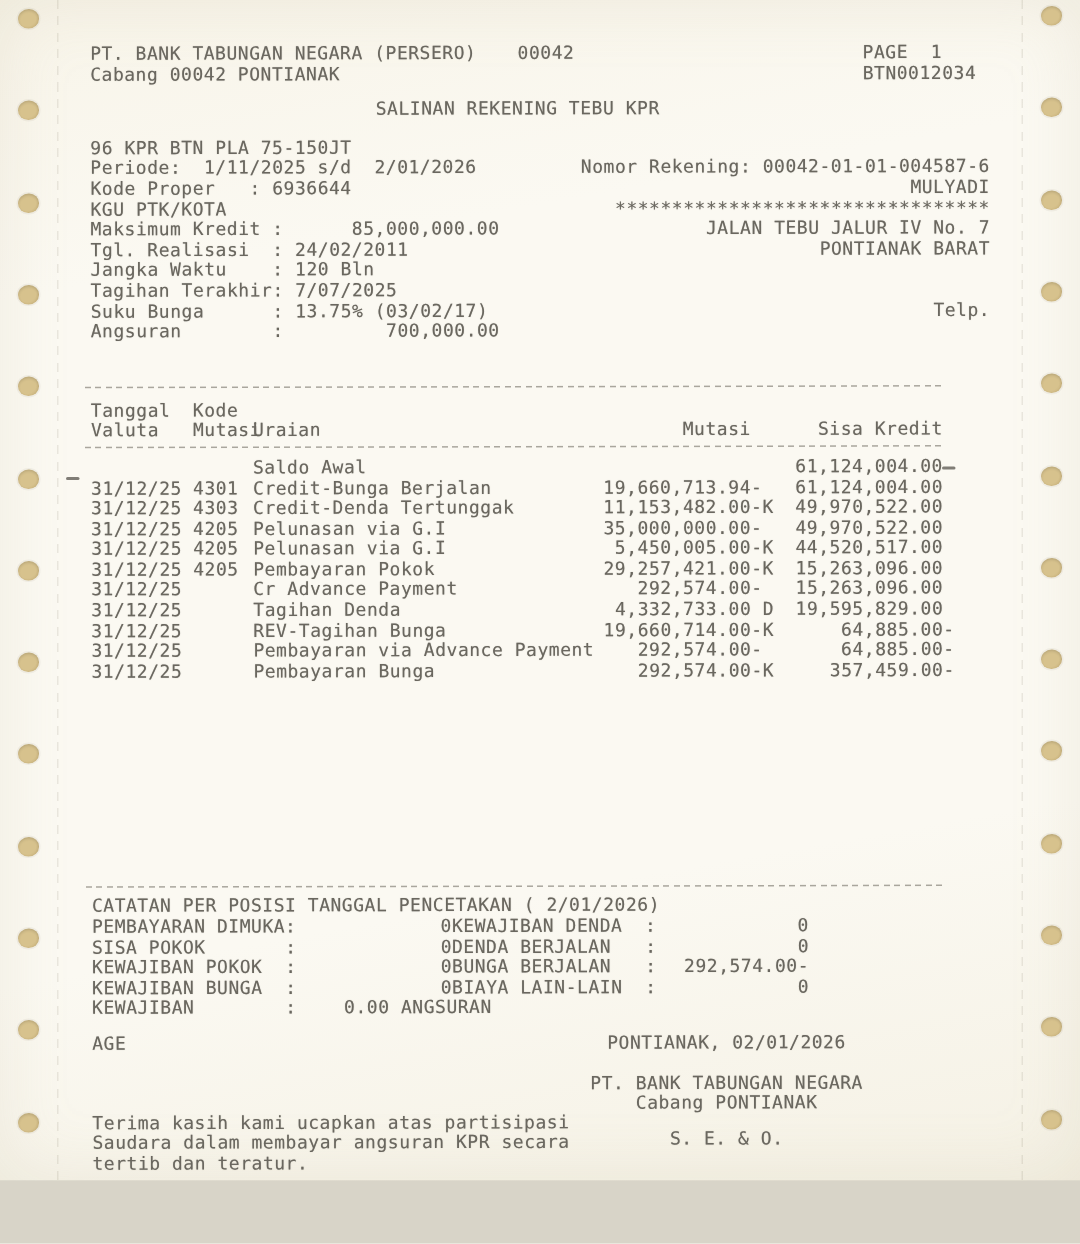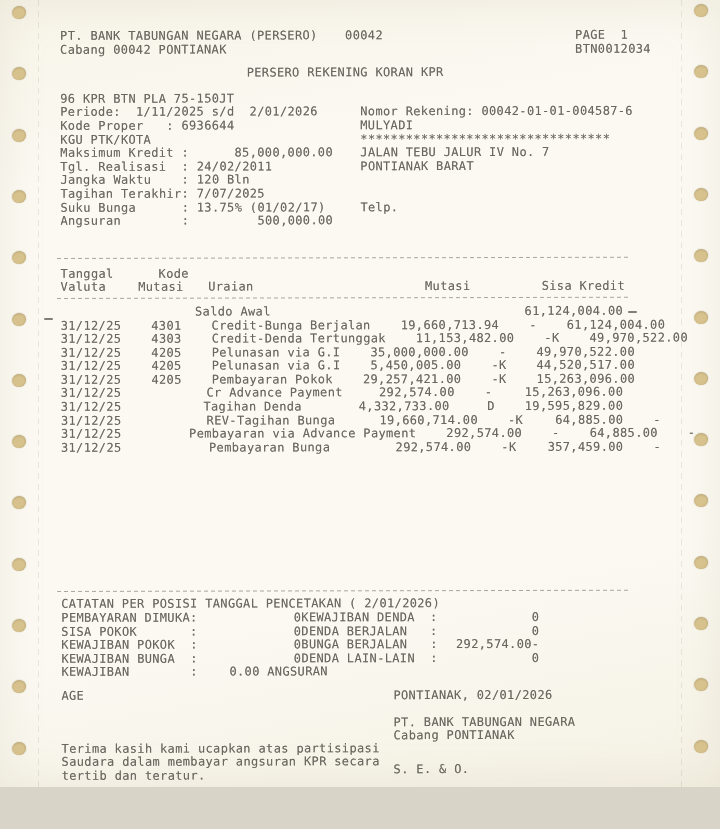--- a/index.html
+++ b/index.html
@@ -32,48 +32,48 @@
   .content{position:absolute;inset:0;padding:30px 60px 0 60px;box-sizing:border-box;
     transform:rotate(-.12deg);transform-origin:top left;
     text-shadow:0 0 .6px rgba(106,103,95,.5);}
   .pre-line,.trow,.cat-row,.kewajiban{white-space:pre;}
   .hdr{position:relative;}
   .hdr-center{position:absolute;left:285px;top:0;}
   .hdr-right{position:absolute;left:515px;top:0;}
   .title{margin-top:10px;width:570px;text-align:center;}
   .product{margin-top:12px;}
   .info{position:relative;}
-  .info-right{position:absolute;left:300px;top:0;}
+  .info-right{position:absolute;left:327px;top:0;text-align:right;}
   .sep{height:1px;margin-left:-4px;width:572px;background:repeating-linear-gradient(90deg,rgba(115,111,101,.6) 0 4px,transparent 4px 7px);}
   .sep1{margin-top:29px;}
   .thead{margin-top:9px;}
   .sep2{margin-top:3px;}
   .trows{margin-top:7px;}
-  .trow{display:flex;gap:30px;}
+  .trow{display:flex;}
   .c-val{width:68px;}
   .c-kode{width:40px;}
   .c-ura{width:228px;}
   .c-mut{width:104px;text-align:right;}
   .c-msfx{width:16px;}
   .c-sisa{width:112px;text-align:right;}
   .c-ssfx{width:8px;}
   .sep3{margin-top:136px;}
   .cat-title{margin-top:6px;}
   .cl-label{width:140px;}
   .cl-val{width:100px;text-align:right;}
   .cr-label{width:140px;}
   .cr-val{width:98px;text-align:right;}
   .cat-row,.kewajiban{display:flex;}
   .kw-label{width:140px;}
   .kw-val{padding-left:28px;}
   .footer{margin-top:10px;position:relative;}
   .f-thanks{margin-top:39px;}
-  .f-right{position:absolute;left:332px;top:0;}
+  .f-right{position:absolute;left:332px;top:0;text-align:center;}
   .f-company{margin-top:13px;}
-  .f-seo{margin-top:20px;}
+  .f-seo{margin-top:10px;}
   .artifact{position:absolute;height:2px;background:rgba(75,72,66,.7);border-radius:1px;}
   .artifact.a1{left:44px;top:318px;width:9px;}
   .artifact.a2{left:628px;top:311px;width:9px;}
 </style>
 </head>
 <body>
 
 <div class="sheet">
 
   <div class="perf left"></div>
@@ -120,36 +120,36 @@
         <div class="pre-line">PT. BANK TABUNGAN NEGARA (PERSERO)</div>
         <div class="pre-line">Cabang 00042 PONTIANAK</div>
       </div>
       <div class="hdr-center pre-line">00042</div>
       <div class="hdr-right">
         <div class="pre-line">PAGE  1</div>
         <div class="pre-line">BTN0012034</div>
       </div>
     </div>
 
-    <div class="title">PERSERO REKENING KORAN KPR</div>
+    <div class="title">SALINAN REKENING TEBU KPR</div>
 
     <div class="product pre-line">96 KPR BTN PLA 75-150JT</div>
 
     <div class="info">
       <div class="info-left">
 
       <div class="pre-line">Periode:  1/11/2025 s/d  2/01/2026</div>
           <div class="pre-line">Kode Proper   : 6936644</div>
           <div class="pre-line">KGU PTK/KOTA</div>
           <div class="pre-line">Maksimum Kredit :      85,000,000.00</div>
           <div class="pre-line">Tgl. Realisasi  : 24/02/2011</div>
           <div class="pre-line">Jangka Waktu    : 120 Bln</div>
           <div class="pre-line">Tagihan Terakhir: 7/07/2025</div>
-          <div class="pre-line">Suku Bunga      : 13.75% (01/02/17)</div>
-          <div class="pre-line">Angsuran        :         500,000.00</div>
+          <div class="pre-line">Suku Bunga      : 13.75% (03/02/17)</div>
+          <div class="pre-line">Angsuran        :         700,000.00</div>
         </div>
       <div class="info-right">
 
       <div class="pre-line">Nomor Rekening: 00042-01-01-004587-6</div>
           <div class="pre-line">MULYADI</div>
           <div class="pre-line">*********************************</div>
           <div class="pre-line">JALAN TEBU JALUR IV No. 7</div>
           <div class="pre-line">PONTIANAK BARAT</div>
           <div class="pre-line">&nbsp;</div>
           <div class="pre-line">&nbsp;</div>
@@ -301,21 +301,21 @@
       </div>
         <div class="cat-row">
         <div class="cl-label">KEWAJIBAN POKOK  :</div>
         <div class="cl-val">0</div>
         <div class="cr-label">BUNGA BERJALAN   :</div>
         <div class="cr-val">292,574.00-</div>
       </div>
         <div class="cat-row">
         <div class="cl-label">KEWAJIBAN BUNGA  :</div>
         <div class="cl-val">0</div>
-        <div class="cr-label">DENDA LAIN-LAIN  :</div>
+        <div class="cr-label">BIAYA LAIN-LAIN  :</div>
         <div class="cr-val">0</div>
       </div>
       </div>
 
     <div class="kewajiban">
       <div class="kw-label">KEWAJIBAN        :</div>
       <div class="kw-val">0.00 ANGSURAN</div>
     </div>
 
     <div class="footer">

